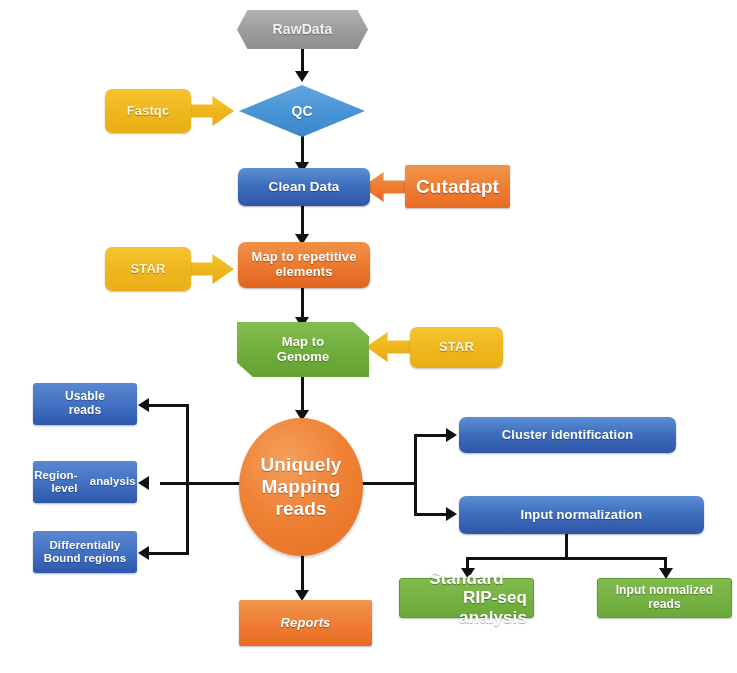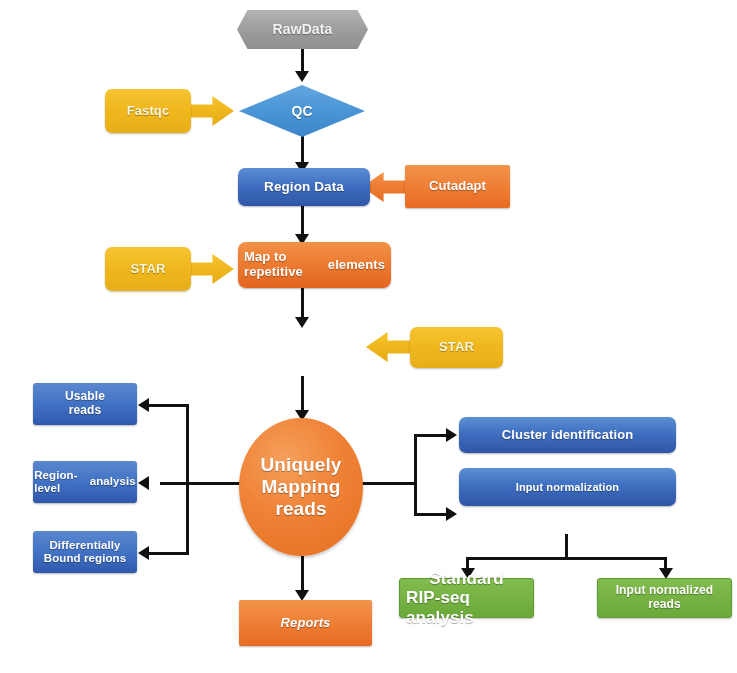--- a/index.html
+++ b/index.html
@@ -17,21 +17,21 @@
     height: 673px;
     background: #ffffff;
     overflow: hidden;
   }
   
   .node {
     position: absolute;
     display: flex;
     align-items: center;
     justify-content: center;
-    text-align: left;
+    text-align: right;
     color: #ffffff;
     font-weight: bold;
     line-height: 1.15;
     box-sizing: border-box;
     text-shadow: 0 1px 1px rgba(0,0,0,0.35);
     letter-spacing: .1px;
   }
   .node span { display: block; padding: 0 6px; }
 
   
@@ -199,36 +199,40 @@
 
   <div class="node blue-diamond" style="left:239px; top:85px; width:126px; height:52px; font-size:14px;">
     <span>QC</span>
   </div>
 
   <div class="node yellow-box" style="left:105px; top:89px; width:86px; height:44px; font-size:13px;">
     <span>Fastqc</span>
   </div>
 
   <div class="node blue-round" style="left:238px; top:168px; width:132px; height:38px; font-size:13.5px;">
-    <span>Region Data</span>
-  </div>
-
-  <div class="node orange-flat" style="left:405px; top:165px; width:105px; height:43px; font-size:13px;">
+    <span>Clean Data</span>
+  </div>
+
+  <div class="node orange-flat" style="left:405px; top:165px; width:105px; height:43px; font-size:19px;">
     <span>Cutadapt</span>
   </div>
 
-  <div class="node orange-round" style="left:238px; top:242px; width:153px; height:46px; font-size:13px; flex-direction:row;">
+  <div class="node orange-round" style="left:238px; top:242px; width:132px; height:46px; font-size:13px; flex-direction:column;">
     <span>Map to repetitive</span>
     <span>elements</span>
   </div>
 
   <div class="node yellow-box" style="left:105px; top:247px; width:86px; height:44px; font-size:13px;">
     <span>STAR</span>
   </div>
 
+  <div class="node green-bevel" style="left:237px; top:322px; width:132px; height:55px; font-size:13px; flex-direction:column;">
+    <span>Map to</span>
+    <span>Genome</span>
+  </div>
 
   <div class="node yellow-box" style="left:410px; top:327px; width:93px; height:41px; font-size:13px;">
     <span>STAR</span>
   </div>
 
   <div class="node orange-circle" style="left:239px; top:418px; width:124px; height:138px; font-size:19px; flex-direction:column;">
     <span>Uniquely</span>
     <span>Mapping</span>
     <span>reads</span>
   </div>
@@ -249,21 +253,21 @@
   </div>
 
   <div class="node orange-flat" style="left:239px; top:600px; width:133px; height:46px; font-size:13px;font-style:italic;">
     <span>Reports</span>
   </div>
 
   <div class="node blue-round" style="left:459px; top:417px; width:217px; height:36px; font-size:13px;">
     <span>Cluster identification</span>
   </div>
 
-  <div class="node blue-round" style="left:459px; top:468px; width:217px; height:38px; font-size:11px;">
+  <div class="node blue-round" style="left:459px; top:496px; width:245px; height:38px; font-size:13px;">
     <span>Input normalization</span>
   </div>
 
   <div class="node green-flat" style="left:399px; top:578px; width:135px; height:40px; font-size:17px; flex-direction:column;">
     <span>Standard</span>
     <span>RIP-seq analysis</span>
   </div>
 
   <div class="node green-flat" style="left:597px; top:578px; width:135px; height:40px; font-size:12px; flex-direction:column;">
     <span>Input normalized</span>

